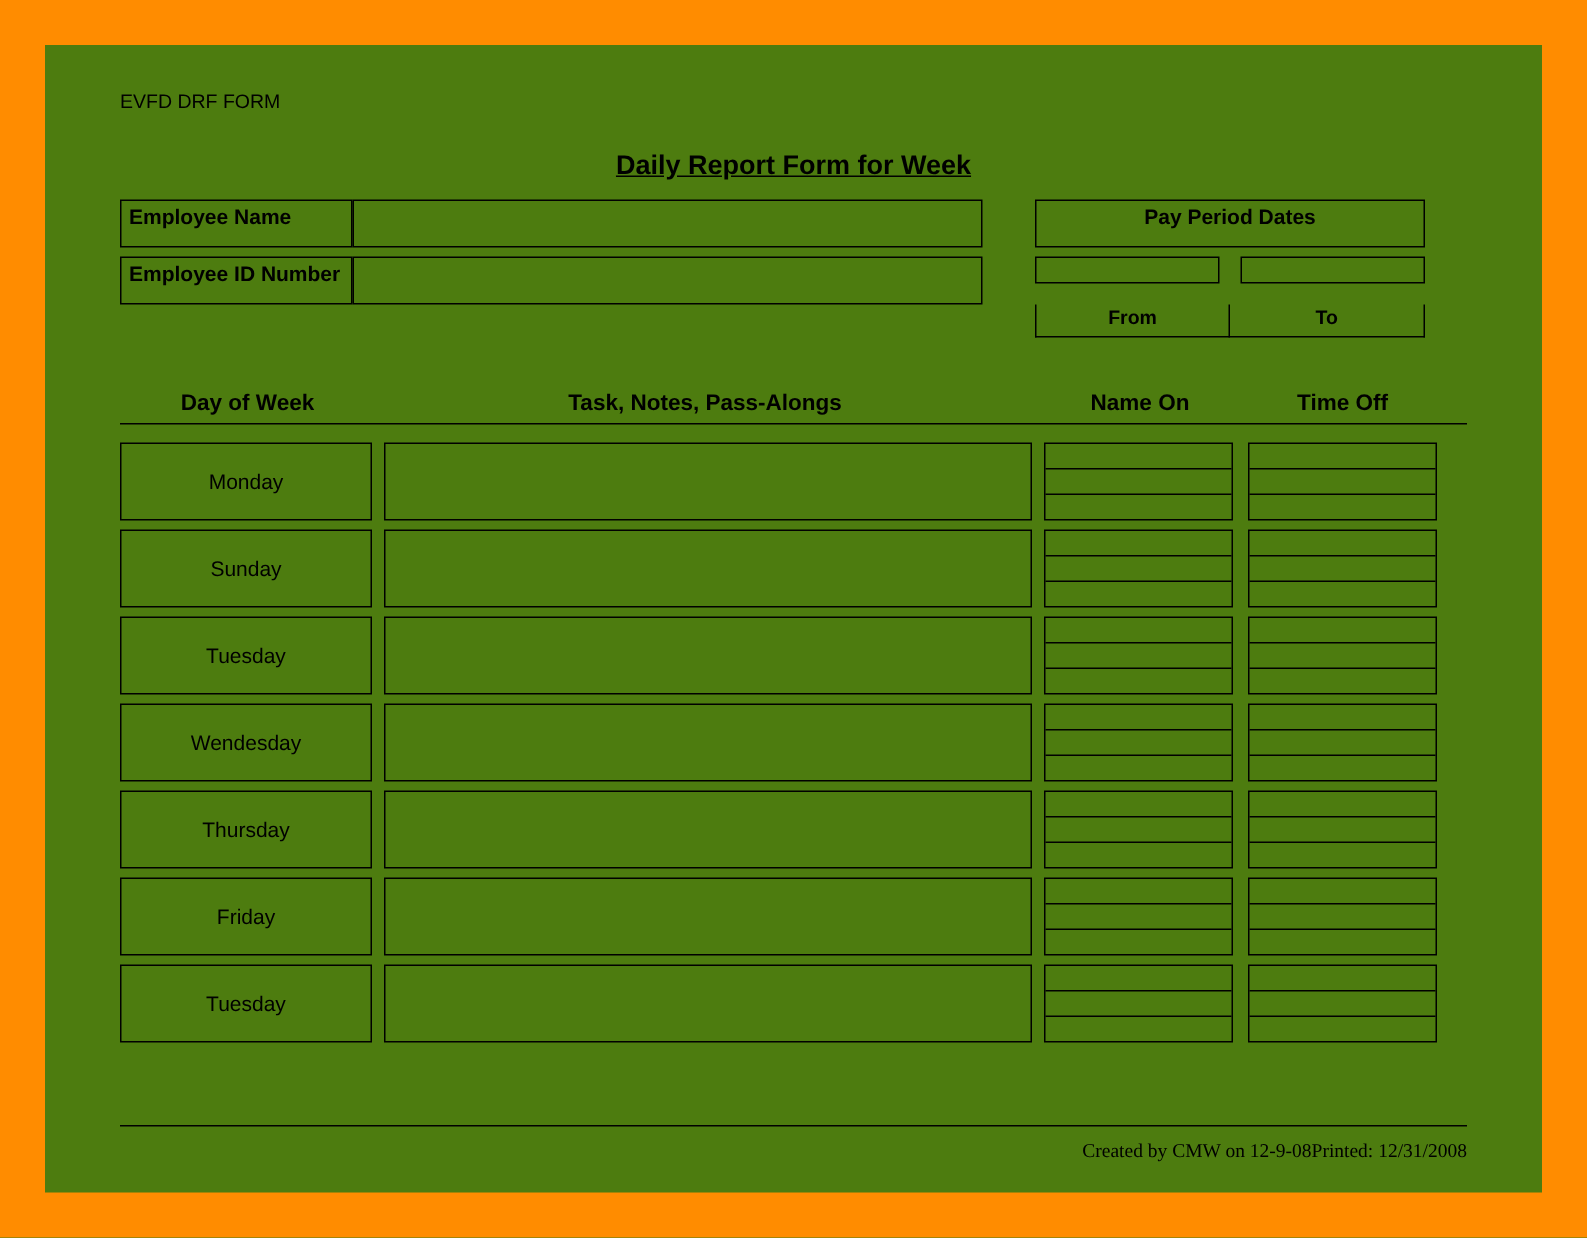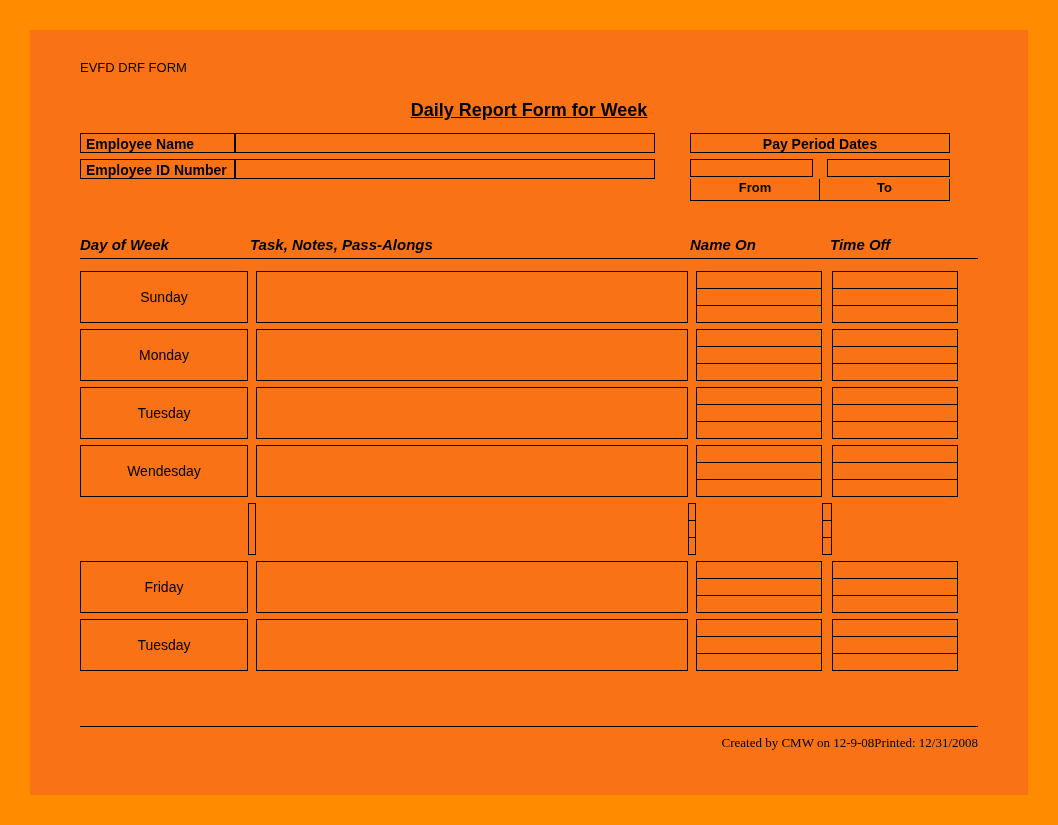--- a/index.html
+++ b/index.html
@@ -4,21 +4,21 @@
 <style>
   html,body{margin:0;padding:0;}
   body{
     width:1058px;height:825px;
     background:#ff8c00;
     font-family:Arial, Helvetica, sans-serif;
     box-sizing:border-box;
     padding:30px;
   }
   .page{
-    background:#f97316;
+    background:#4d7c0f;
     width:100%;height:100%;
     box-sizing:border-box;
     padding:30px 50px 20px 50px;
     position:relative;
     font-size:14px;
     color:#000;
   }
   .form-code{
     font-size:13px;
     margin-bottom:25px;
@@ -34,21 +34,21 @@
     display:grid;
     grid-template-columns:155px 420px 35px 260px;
     gap:0;
     font-size:14px;
   }
   .cell{
     border:1px solid #000;
     box-sizing:border-box;
     padding:2px 5px;
     font-weight:bold;
-    height:20px;
+    height:32px;
     line-height:17px;
     overflow:hidden;
   }
   .blank{border:0;}
   .pay-period{
     text-align:center;
   }
   .sub-grid{
     display:grid;
     grid-template-columns:1fr 1fr;
@@ -73,26 +73,25 @@
   .ft-box{
     border:1px solid #000;
     height:18px;
     box-sizing:border-box;
   }
   
   .col-head{
     margin-top:35px;
     display:grid;
     grid-template-columns:170px 440px 140px 130px;
-    text-align:left;
+    text-align:center;
     font-weight:bold;
     font-size:15px;
     border-bottom:1.5px solid #000;
     padding-bottom:5px;
-    font-style:italic;
   }
   
   .days{margin-top:12px;}
   .day-row{
     display:grid;
     grid-template-columns:168px 8px 432px 8px 126px 10px 126px;
     margin-bottom:6px;
   }
   .day-label{
     border:1px solid #000;
@@ -169,54 +168,54 @@
 
   <div class="col-head">
     <div>Day of Week</div>
     <div>Task, Notes, Pass-Alongs</div>
     <div>Name On</div>
     <div>Time Off</div>
   </div>
 
   <div class="days" id="days-container">
       <div class="day-row">
+        <div class="day-label">Monday</div>
+        <div class="gap"></div>
+        <div class="task-box"></div>
+        <div class="gap"></div>
+        <div class="time-block">
+          <div class="time-slot"></div>
+          <div class="time-slot"></div>
+          <div class="time-slot"></div>
+        </div>
+        <div class="gap"></div>
+        <div class="time-block">
+          <div class="time-slot"></div>
+          <div class="time-slot"></div>
+          <div class="time-slot"></div>
+        </div>
+      </div>
+      <div class="day-row">
         <div class="day-label">Sunday</div>
         <div class="gap"></div>
         <div class="task-box"></div>
         <div class="gap"></div>
         <div class="time-block">
           <div class="time-slot"></div>
           <div class="time-slot"></div>
           <div class="time-slot"></div>
         </div>
         <div class="gap"></div>
         <div class="time-block">
           <div class="time-slot"></div>
           <div class="time-slot"></div>
           <div class="time-slot"></div>
         </div>
       </div>
       <div class="day-row">
-        <div class="day-label">Monday</div>
-        <div class="gap"></div>
-        <div class="task-box"></div>
-        <div class="gap"></div>
-        <div class="time-block">
-          <div class="time-slot"></div>
-          <div class="time-slot"></div>
-          <div class="time-slot"></div>
-        </div>
-        <div class="gap"></div>
-        <div class="time-block">
-          <div class="time-slot"></div>
-          <div class="time-slot"></div>
-          <div class="time-slot"></div>
-        </div>
-      </div>
-      <div class="day-row">
         <div class="day-label">Tuesday</div>
         <div class="gap"></div>
         <div class="task-box"></div>
         <div class="gap"></div>
         <div class="time-block">
           <div class="time-slot"></div>
           <div class="time-slot"></div>
           <div class="time-slot"></div>
         </div>
         <div class="gap"></div>
@@ -237,20 +236,21 @@
           <div class="time-slot"></div>
         </div>
         <div class="gap"></div>
         <div class="time-block">
           <div class="time-slot"></div>
           <div class="time-slot"></div>
           <div class="time-slot"></div>
         </div>
       </div>
       <div class="day-row">
+        <div class="day-label">Thursday</div>
         <div class="gap"></div>
         <div class="task-box"></div>
         <div class="gap"></div>
         <div class="time-block">
           <div class="time-slot"></div>
           <div class="time-slot"></div>
           <div class="time-slot"></div>
         </div>
         <div class="gap"></div>
         <div class="time-block">

